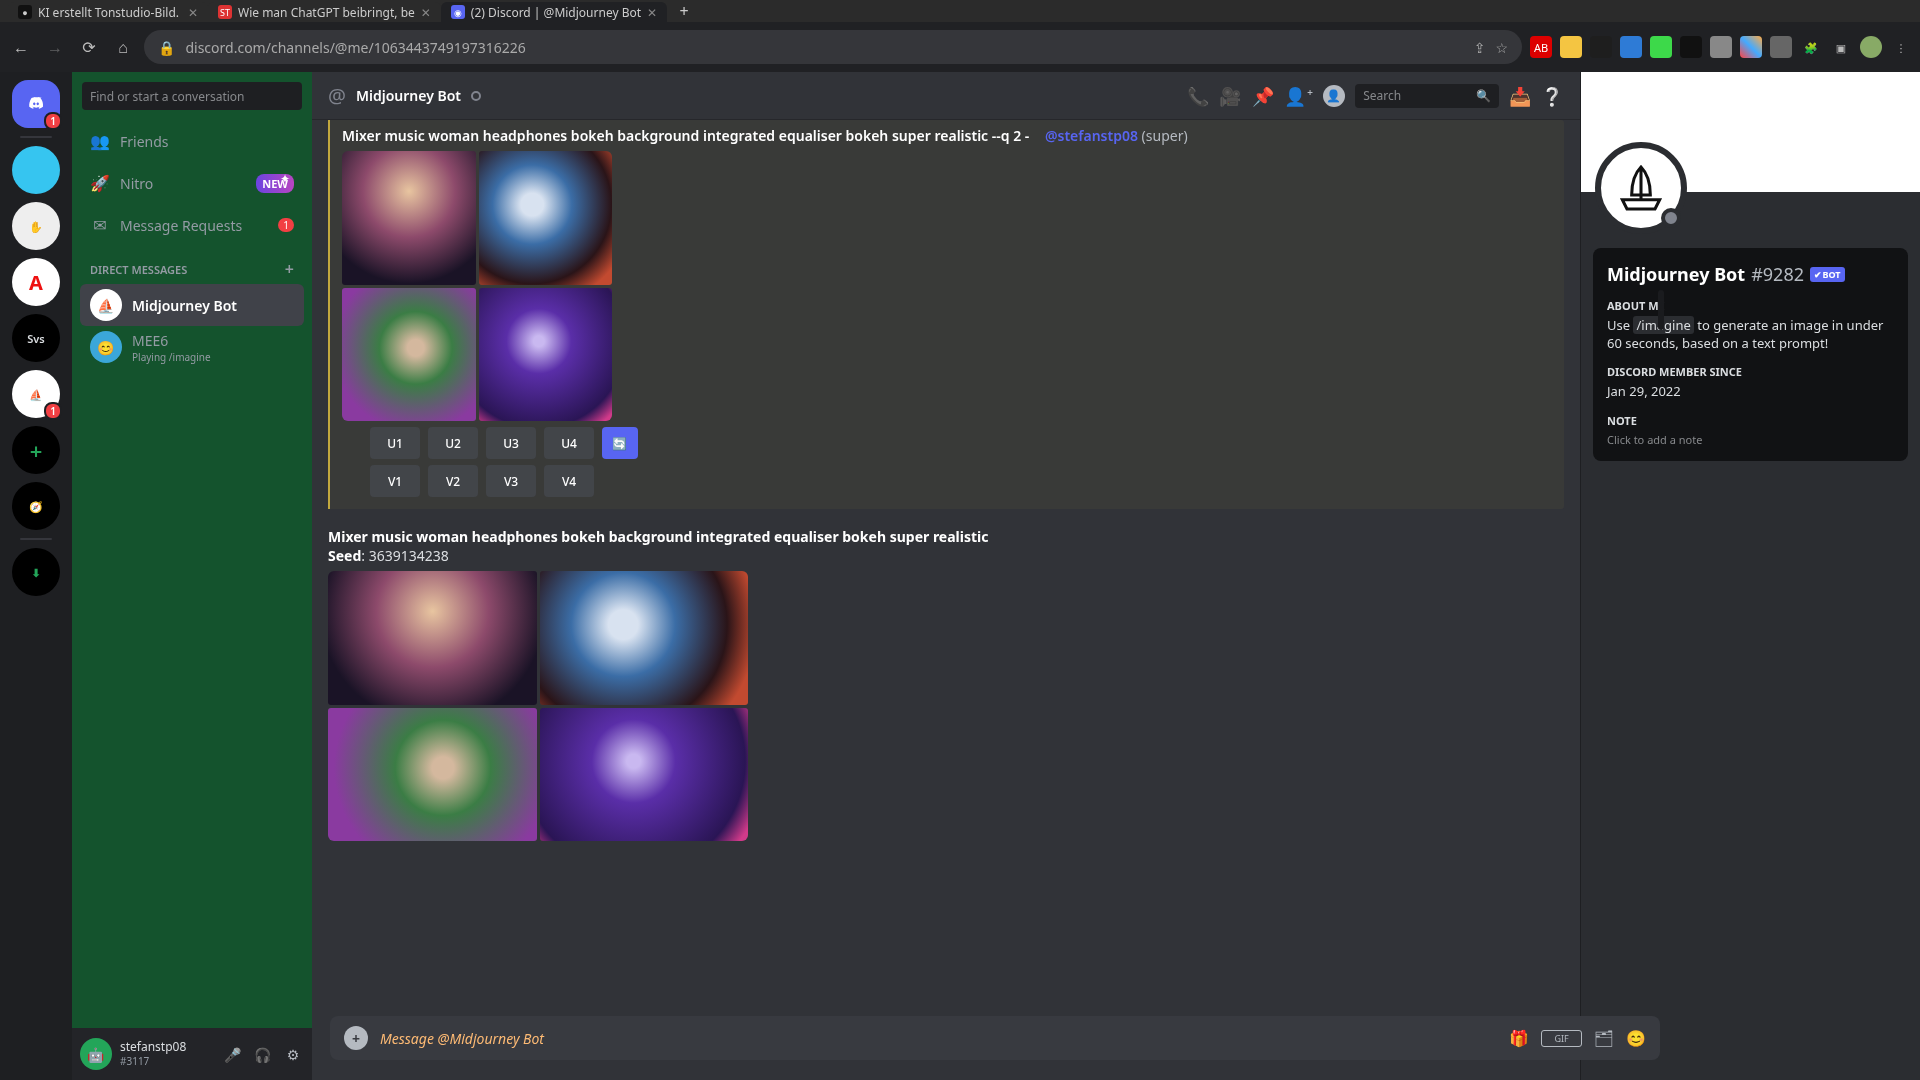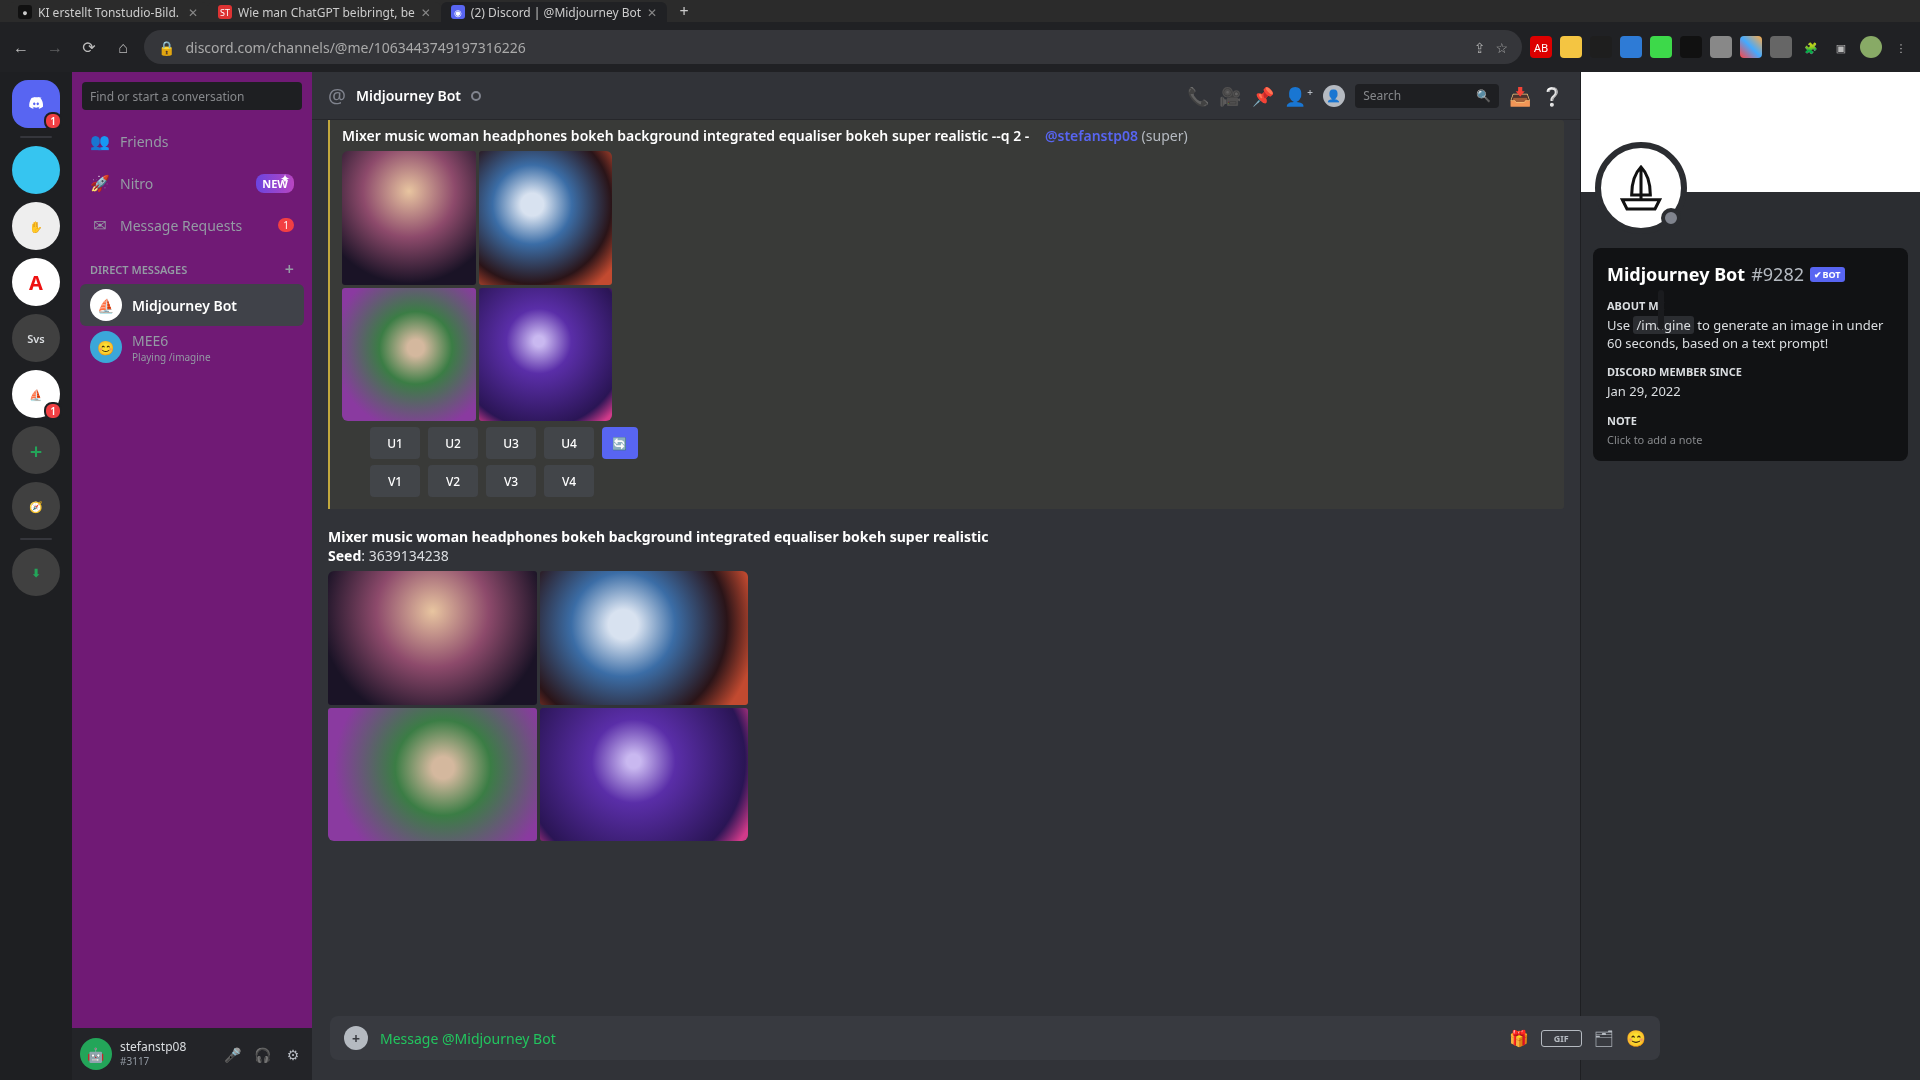--- a/index.html
+++ b/index.html
@@ -17,27 +17,27 @@
 .url-row { display:flex; align-items:center; height:50px; gap:8px; padding:0 8px;}
 .nav-ico { width:26px;height:26px;color:#bbb;display:flex;align-items:center;justify-content:center;font-size:16px;}
 .url-bar { flex:1; background:#35363a; height:34px;border-radius:17px; display:flex; align-items:center; padding:0 14px; gap:10px; color:#aaa; }
 .ext-row { display:flex; gap:8px; align-items:center;}
 .ext{width:22px;height:22px;border-radius:4px;display:flex;align-items:center;justify-content:center;font-size:11px;}
 
 .app { display:flex; height:calc(100% - 72px); }
 
 
 .rail { width:72px; background:#1e1f22; display:flex; flex-direction:column; align-items:center; padding-top:8px; gap:8px;}
-.pill{width:48px;height:48px;border-radius:50%;background:#404040;display:flex;align-items:center;justify-content:center;font-size:11px;font-weight:600;color:#dbdee1;position:relative;}
+.pill{width:48px;height:48px;border-radius:50%;background:#000000;display:flex;align-items:center;justify-content:center;font-size:11px;font-weight:600;color:#dbdee1;position:relative;}
 .pill.active{border-radius:16px;background:#5865f2;}
 .pill .badge{position:absolute;bottom:-2px;right:-2px;background:#f23f43;color:#fff;font-size:10px;border-radius:8px;padding:0 4px;border:2px solid #1e1f22;}
 .sep{width:32px;height:2px;background:#35363c;border-radius:1px;}
 
 
-.dm-side { width:240px; background:#701a75; display:flex; flex-direction:column;}
+.dm-side { width:240px; background:#14532d; display:flex; flex-direction:column;}
 .find { margin:10px; background:#1e1f22; border-radius:4px; height:28px; display:flex;align-items:center; padding:0 8px; font-size:12px; color:#87898c;}
 .dm-item{display:flex;align-items:center;gap:10px;height:42px;padding:0 10px;border-radius:6px;margin:0 8px;color:#949ba4;}
 .dm-item.sel{background:#404249;color:#fff;}
 .dm-ico{width:20px;text-align:center;font-size:16px;}
 .dm-hdr{margin:12px 18px 4px;font-size:11px;font-weight:600;color:#949ba4;display:flex;justify-content:space-between;align-items:center;}
 .chip-new{background:linear-gradient(90deg,#6b44e0,#b845c1);color:#fff;font-size:11px;font-weight:700;padding:2px 6px;border-radius:8px;}
 .badge-red { background:#f23f43;color:#fff;font-size:10px;border-radius:8px;padding:0 5px;}
 .avatar{width:32px;height:32px;border-radius:50%;background:#5865f2;display:flex;align-items:center;justify-content:center;font-size:14px;}
 .sparkle{position:absolute;color:#fff;font-size:12px;right:14px;margin-top:-10px;}
 .user-panel{height:52px;background:#232428;display:flex;align-items:center;gap:8px;padding:0 8px;margin-top:auto;}
@@ -62,21 +62,21 @@
 .g2{background:radial-gradient(circle at 40% 40%,#d8e2f0 10%,#3b6da6 35%,#2a1418 70%,#c24a30 90%);}
 .g3{background:radial-gradient(circle at 55% 45%,#d4b89e 8%,#3b7d45 35%,#8a3aa0 80%);}
 .g4{background:radial-gradient(circle at 45% 40%,#c9b8f0 5%,#5a2ea8 30%,#2a1555 80%,#d13a8a 95%);}
 .btn-row{display:flex;gap:8px;margin-top:6px;margin-left:28px;}
 .mj-btn{background:#424549;border:none;color:#fff;width:50px;height:32px;border-radius:4px;font-size:12px;font-weight:500;display:flex;align-items:center;justify-content:center;}
 .mj-btn.re{background:#5865f2;width:36px;}
 .msg2{padding:6px 0;}
 .bold{font-weight:700;color:#fff;}
 .input-wrap{position:absolute;left:330px;right:260px;bottom:20px;height:44px;background:#383a40;border-radius:8px;display:flex;align-items:center;padding:0 14px;gap:12px;}
 .plus-btn{width:24px;height:24px;border-radius:50%;background:#b5bac1;color:#383a40;display:flex;align-items:center;justify-content:center;font-weight:700;}
-.in-ph{color:#22c55e;}
+.in-ph{color:#fdba74;font-style:italic;}
 .in-ico{color:#b5bac1;font-size:16px;}
 
 
 .profile{width:340px;background:#2b2d31;border-left:1px solid #1e1f22;display:flex;flex-direction:column;}
 .banner{height:120px;background:#fff;position:relative;}
 .pf-av{width:92px;height:92px;border-radius:50%;background:#fff;border:6px solid #2b2d31;position:absolute;left:14px;top:70px;display:flex;align-items:center;justify-content:center;}
 .pf-av svg{width:56px;height:56px;}
 .pf-av .dot{width:20px;height:20px;border-radius:50%;background:#80848e;border:4px solid #2b2d31;position:absolute;bottom:0;right:0;}
 .pf-body{background:#111214;margin:56px 12px 12px;border-radius:8px;padding:14px;}
 .pf-name{font-weight:700;font-size:18px;color:#fff;display:flex;align-items:center;gap:6px;}
@@ -305,16 +305,16 @@
   </div>
 </div>
 
 <div class="scroll-ind"></div>
 
 <div class="input-wrap">
   <span class="plus-btn">+</span>
   <span class="in-ph">Message @Midjourney Bot</span>
   <span style="flex:1"></span>
   <span class="in-ico">🎁</span>
-  <span class="in-ico" style="border:1px solid #b5bac1;font-size:9px;font-weight:700;padding:1px 12px;border-radius:3px">GIF</span>
+  <span class="in-ico" style="border:1px solid #b5bac1;font-size:9px;font-weight:400;padding:1px 12px;border-radius:3px">GIF</span>
   <span class="in-ico">🗂</span>
   <span class="in-ico">😊</span>
 </div>
 
 </body></html>

